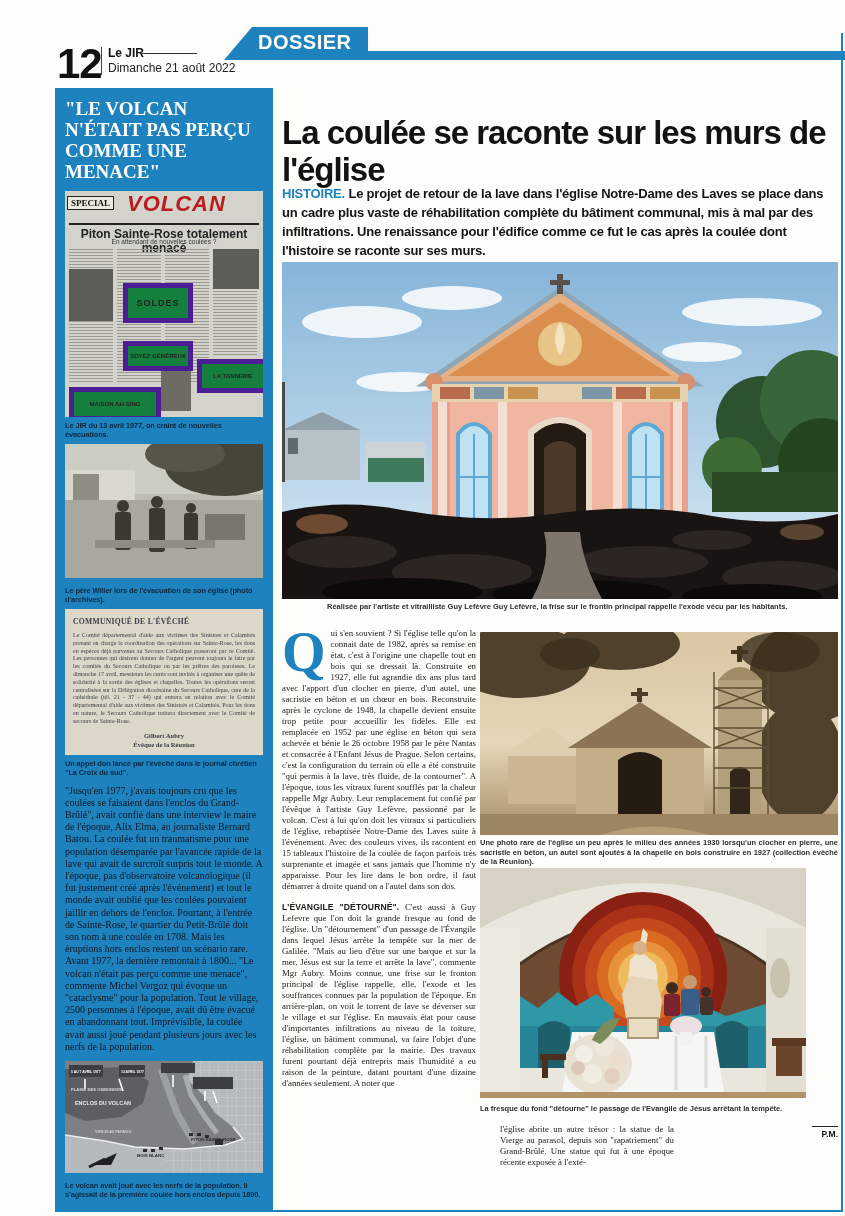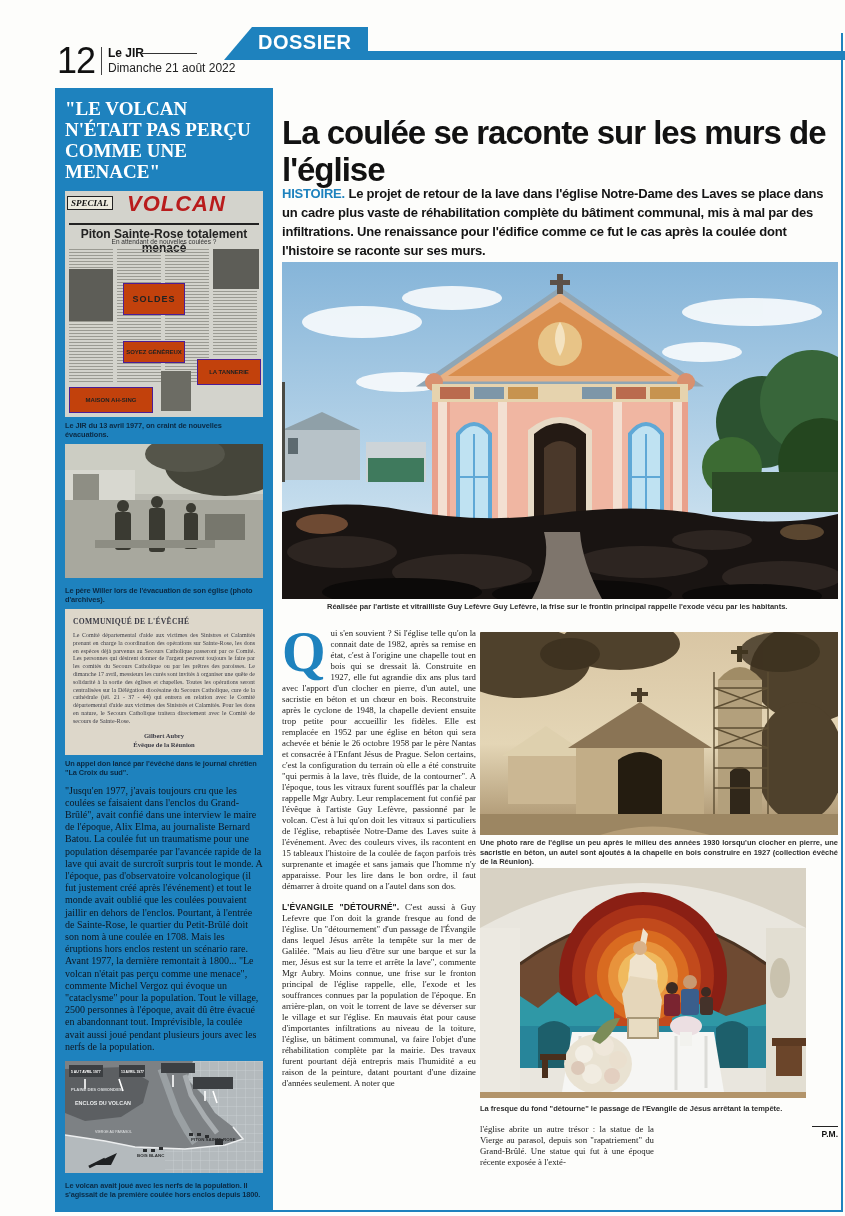--- a/index.html
+++ b/index.html
@@ -1,21 +1,21 @@
 <!DOCTYPE html>
 <html><head>
 <meta charset="utf-8">
 <style>
   html,body{margin:0;padding:0;}
   body{
     width:845px;height:1216px;position:relative;background:#fdfdfb;
     font-family:"Liberation Sans",sans-serif;color:#1a1a1a;overflow:hidden;
   }
   
-  .page-num{position:absolute;left:57px;top:40px;font-size:36px;font-weight:normal;color:#111;letter-spacing:-1px;}
+  .page-num{position:absolute;left:57px;top:40px;font-size:42px;font-weight:bold;color:#111;letter-spacing:-1px;}
   .head-div{position:absolute;left:101px;top:47px;width:1px;height:28px;background:#444;}
   .masthead{position:absolute;left:108px;top:46px;font-size:12px;font-weight:bold;color:#111;}
   .masthead-rule{position:absolute;left:142px;top:53px;width:55px;height:1px;background:#333;}
   .head-date{position:absolute;left:108px;top:61px;font-size:12px;color:#222;}
   .banner{position:absolute;left:190px;top:27px;width:655px;height:37px;}
   .banner-main{position:absolute;left:0;top:0;width:178px;height:33px;background:#1e82be;
     clip-path:polygon(34px 100%,62px 0,100% 0,100% 100%);}
   .banner-label{position:absolute;left:68px;top:4px;font-size:20px;font-weight:bold;color:#fff;letter-spacing:.5px;}
   .banner-bar{position:absolute;left:176px;top:24px;right:0;height:9px;background:#1e82be;}
   .edge-right{position:absolute;right:2px;top:33px;width:2px;height:1179px;background:#1e82be;}
@@ -26,29 +26,29 @@
     box-sizing:border-box;padding:10px;}
   .sb-headline{font-family:"Liberation Serif",serif;font-weight:bold;color:#fff;
     font-size:19px;line-height:21px;margin:0 0 9px 0;}
   .sb-caption{font-size:7.4px;font-weight:bold;color:#0b2a44;line-height:9px;margin:4px 0 5px 0;letter-spacing:-.1px;}
   .sb-body{font-family:"Liberation Serif",serif;font-size:10px;line-height:12.2px;color:#0e1620;
     margin:8px 0 8px 0;}
   
   .np{position:relative;width:198px;height:226px;background:#d3d3cc;overflow:hidden;}
   .np-mast{position:absolute;left:4px;top:4px;width:190px;height:28px;border-bottom:2px solid #222;}
   .np-special{position:absolute;left:2px;top:5px;border:1px solid #222;padding:1px 3px;
-    font-family:"Liberation Serif",serif;font-style:italic;font-weight:bold;font-size:9px;color:#111;background:#eceade;}
+    font-family:"Liberation Serif",serif;font-weight:bold;font-size:9px;color:#111;background:#eceade;}
   .np-volcan{position:absolute;left:62px;top:0px;font-size:22px;font-weight:bold;font-style:italic;
     color:#b91c1c;letter-spacing:1px;}
   .np-h1{position:absolute;left:4px;top:36px;width:190px;text-align:center;font-size:12px;font-weight:bold;color:#222;}
   .np-h2{position:absolute;left:4px;top:47px;width:190px;text-align:center;font-size:6.5px;color:#333;}
   .np-col{position:absolute;top:58px;height:134px;width:44px;
     background:repeating-linear-gradient(#9a9a92 0 1px,transparent 1px 3px);}
   .np-photo{position:absolute;background:#5d5d57;}
-  .np-box{position:absolute;background:#c2410c;border:1px solid #4c1d95;color:#222;
+  .np-box{position:absolute;background:#15803d;border:5px solid #4c1d95;color:#222;
     display:flex;align-items:center;justify-content:center;text-align:center;font-weight:bold;}
   
   .communique{background:#ddd7ca;padding:8px 8px 6px 8px;color:#3c3c46;}
   .cq-title{font-family:"Liberation Serif",serif;font-weight:bold;font-size:7.6px;margin:0 0 6px 0;letter-spacing:.3px;}
   .cq-body{font-family:"Liberation Serif",serif;font-size:6px;line-height:7.8px;text-align:justify;margin:0;}
   .cq-sig{font-family:"Liberation Serif",serif;font-weight:bold;font-size:6.6px;text-align:center;margin:5px 0 0 0;line-height:9px;}
 
   
   .art-title{position:absolute;left:282px;top:92px;width:556px;font-size:33px;line-height:37px;
     font-weight:bold;color:#121212;letter-spacing:-1px;}
@@ -383,18 +383,18 @@
   </g>
 
   <rect x="0" y="224" width="326" height="6" fill="#b2946a"></rect>
   <rect x="292" y="170" width="34" height="8" fill="#5c3a22"></rect>
   <rect x="296" y="178" width="26" height="30" fill="#6b452a"></rect>
   <rect x="60" y="186" width="26" height="6" fill="#4a2f1c"></rect>
     <rect x="62" y="192" width="6" height="18" fill="#4a2f1c"></rect>
 </svg>
 <div class="cap" style="left:480px;top:1104px;width:326px;text-align:left;">La fresque du fond "détourne" le passage de l'Evangile de Jésus arrêtant la tempête.</div>
 
-<div class="col" style="left:480px;top:1124px;width:174px;">
+<div class="col" style="left:500px;top:1124px;width:174px;">
   <p>l'église abrite un autre trésor : la statue de la Vierge au parasol, depuis son "rapatriement" du Grand-Brûlé. Une statue qui fut à une époque récente exposée à l'exté-</p>
 </div>
 <div class="col" style="left:662px;top:1124px;width:176px;">
   <div class="byline"><span class="byline-rule"></span><span>P.M.</span></div>
 </div>
 
 </body></html>

